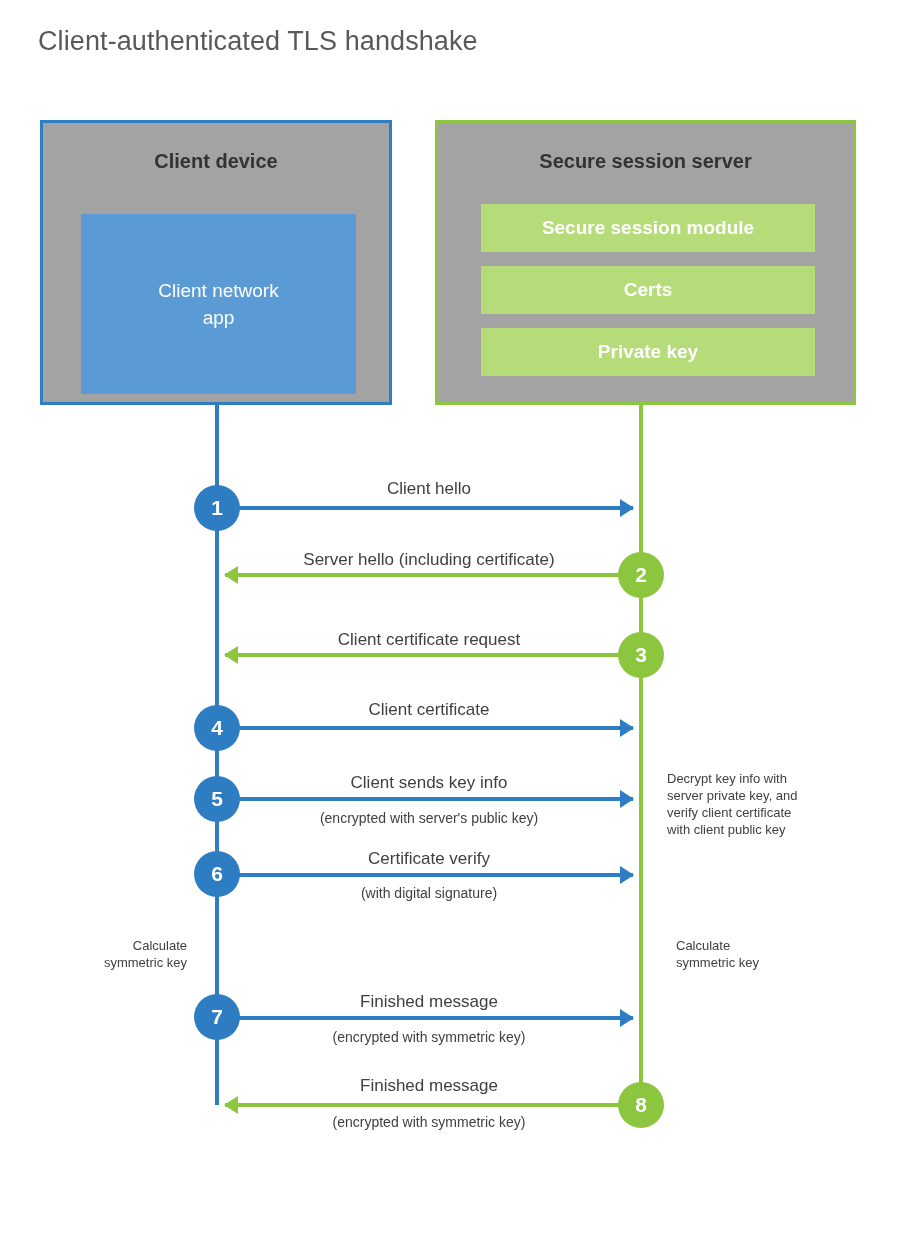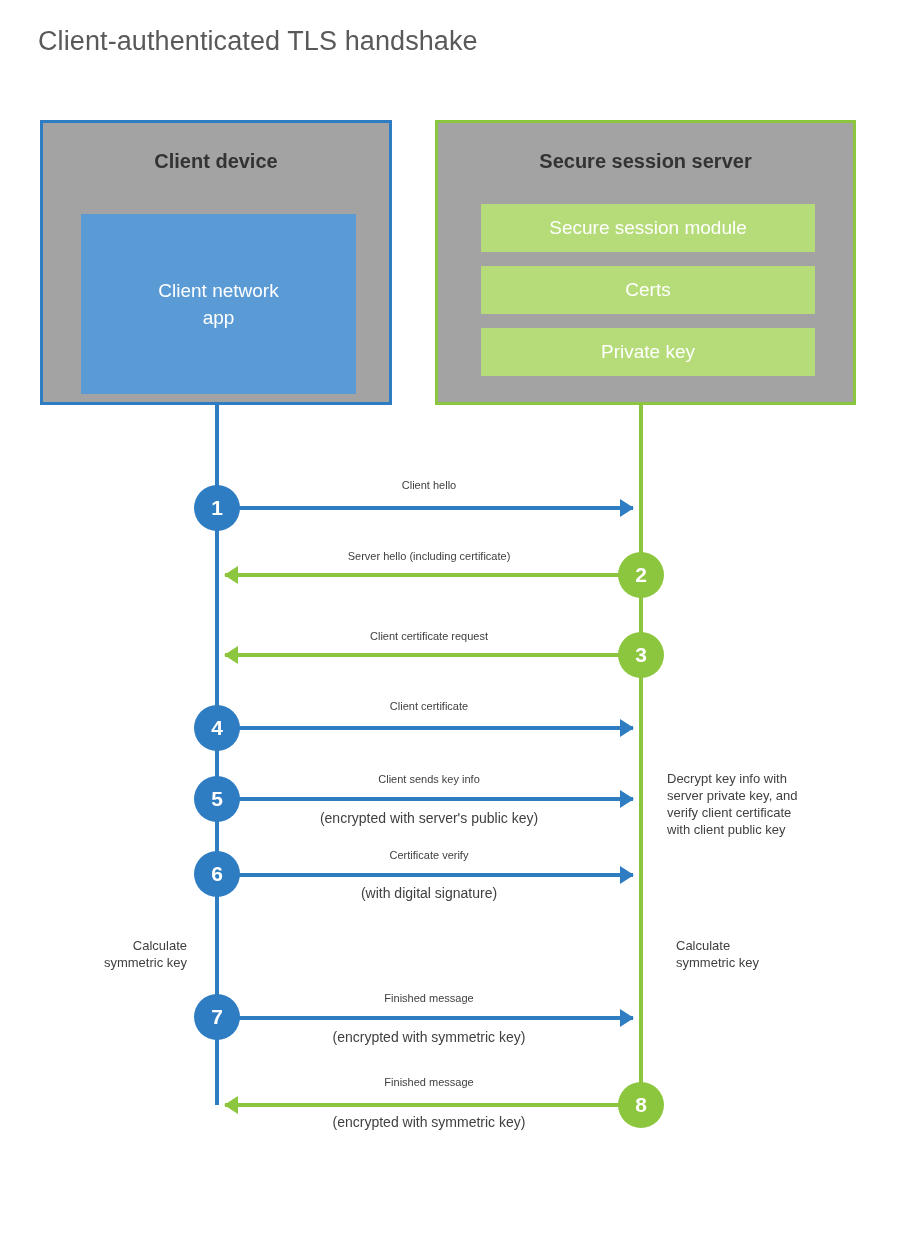--- a/index.html
+++ b/index.html
@@ -87,20 +87,21 @@
     left: 43px;
     width: 334px;
     height: 48px;
     background: #B5DC78;
     color: #ffffff;
     font-size: 19px;
     display: flex;
     align-items: center;
     justify-content: center;
     text-align: center;
+    font-weight: bold;
   }
   .server-block.b0 { top: 81px; }
   .server-block.b1 { top: 143px; }
   .server-block.b2 { top: 205px; }
 
   
   .lifeline {
     position: absolute;
     width: 4px;
   }
@@ -164,21 +165,21 @@
   }
   .step-badge.blue { background: #2E7DC2; left: 194px; }
   .step-badge.green { background: #8CC63E; left: 618px; }
 
   
   .msg-label {
     position: absolute;
     left: 217px;
     width: 424px;
     text-align: center;
-    font-size: 11px;
+    font-size: 17px;
     color: #404040;
     white-space: nowrap;
   }
   .msg-sublabel {
     position: absolute;
     left: 217px;
     width: 424px;
     text-align: center;
     font-size: 14px;
     color: #404040;

